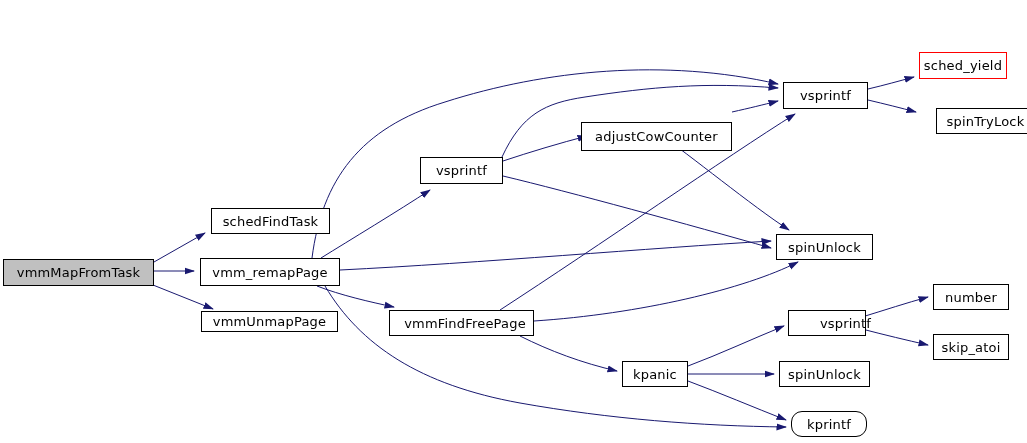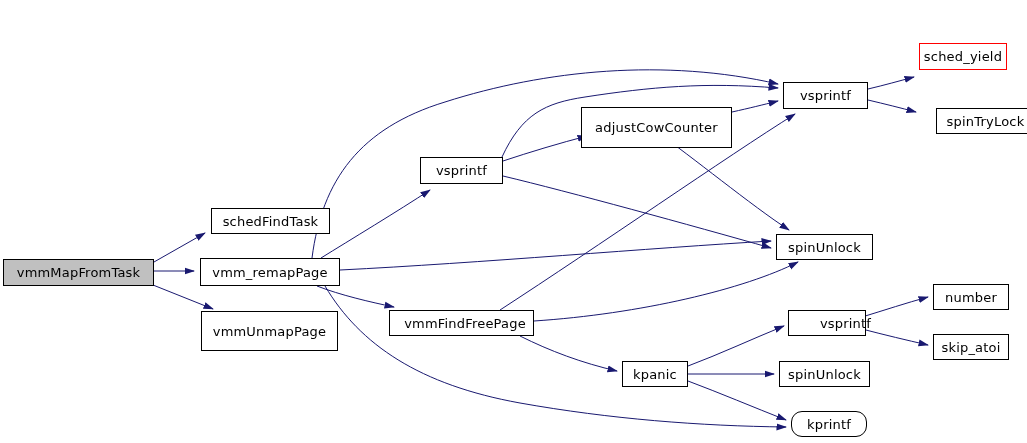--- a/index.html
+++ b/index.html
@@ -72,25 +72,25 @@
         <path d="M862,317 C885,310 906,303 928,297" class="edge" marker-end="url(#arrow)"></path>
         <path d="M862,329 C885,335 906,340 928,345" class="edge" marker-end="url(#arrow)"></path>
         <path d="M868,89 C885,85 899,81 914,77" class="edge" marker-end="url(#arrow)"></path>
         <path d="M868,100 C885,104 901,108 916,112" class="edge" marker-end="url(#arrow)"></path>
       </g>
   </svg>
   <div id="node-layer">
       <div class="node root" style="left: 3px; top: 259px; width: 151px; height: 27px;">vmmMapFromTask</div>
       <div class="node" style="left: 211px; top: 208px; width: 119px; height: 26px;">schedFindTask</div>
       <div class="node" style="left: 200px; top: 258px; width: 140px; height: 28px;">vmm_remapPage</div>
-      <div class="node" style="left: 201px; top: 311px; width: 137px; height: 40px;">vmmUnmapPage</div>
+      <div class="node" style="left: 201px; top: 311px; width: 137px; height: 21px;">vmmUnmapPage</div>
       <div class="node" style="left: 420px; top: 157px; width: 83px; height: 27px;">vsprintf</div>
-      <div class="node" style="left: 581px; top: 107px; width: 151px; height: 41px;">adjustCowCounter</div>
+      <div class="node" style="left: 581px; top: 122px; width: 151px; height: 29px;">adjustCowCounter</div>
       <div class="node" style="left: 783px; top: 82px; width: 85px; height: 27px;">vsprintf</div>
-      <div class="node truncated" style="left: 919px; top: 43px; width: 88px; height: 27px;">sched_yield</div>
+      <div class="node truncated" style="left: 919px; top: 52px; width: 88px; height: 27px;">sched_yield</div>
       <div class="node" style="left: 921px; top: 108px; width: 99px; height: 26px; margin-left: 15px;">spinTryLock</div>
       <div class="node" style="left: 776px; top: 234px; width: 97px; height: 26px;">spinUnlock</div>
       <div class="node" style="left: 389px; top: 310px; width: 145px; height: 26px; padding-left: 7px;">vmmFindFreePage</div>
       <div class="node" style="left: 622px; top: 361px; width: 66px; height: 26px;">kpanic</div>
       <div class="node" style="left: 788px; top: 310px; width: 78px; height: 26px; padding-left: 37px;">vsprintf</div>
       <div class="node" style="left: 933px; top: 284px; width: 76px; height: 26px;">number</div>
       <div class="node" style="left: 933px; top: 334px; width: 76px; height: 26px;">skip_atoi</div>
       <div class="node" style="left: 779px; top: 361px; width: 91px; height: 26px;">spinUnlock</div>
       <div class="node" style="left: 791px; top: 411px; width: 76px; height: 26px; border-radius: 11px;">kprintf</div>
     </div>

